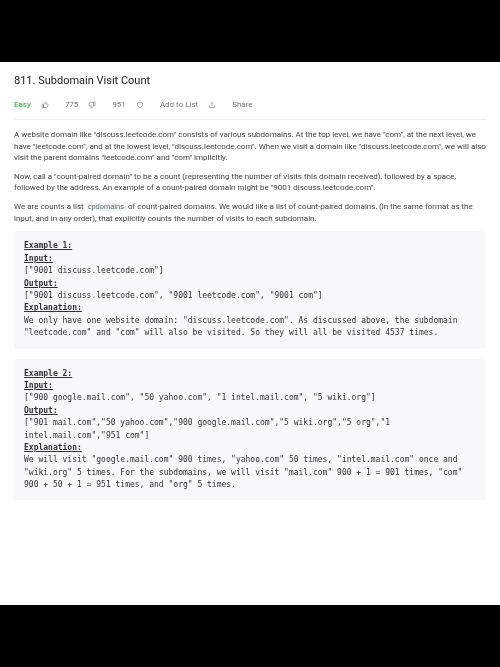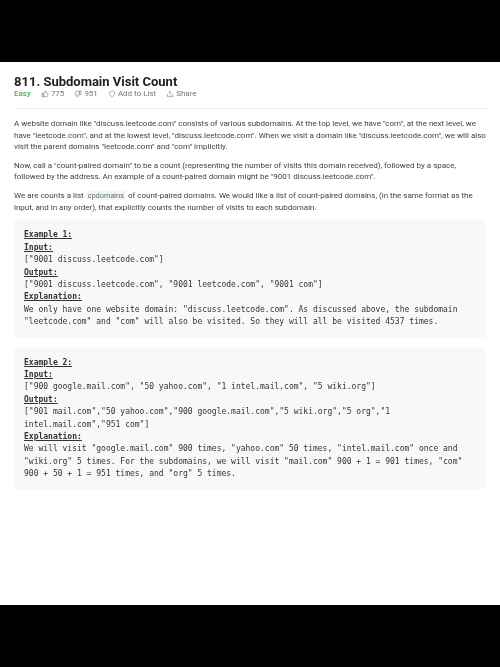--- a/index.html
+++ b/index.html
@@ -1,24 +1,24 @@
 <!DOCTYPE html>
 <html><head>
 <meta charset="utf-8">
 <style>
   * { box-sizing: border-box; margin: 0; padding: 0; }
   html, body { width: 500px; height: 667px; overflow: hidden; }
   body { background: #000; font-family: -apple-system, BlinkMacSystemFont, "Segoe UI", Roboto, Helvetica, Arial, sans-serif; }
   .letterbox-top { height: 62px; background: #000; }
   .letterbox-bottom { height: 62px; background: #000; }
   .page { background: #fff; height: 543px; width: 500px; padding: 12px 14px 0 14px; overflow: hidden; }
-  .title { font-size: 13px; font-weight: 700; color: #222; margin-bottom: 0; }
+  .title { font-size: 11px; font-weight: 400; color: #222; margin-bottom: 13px; }
   .meta-row { display: flex; align-items: center; gap: 10px; font-size: 8px; color: #666; margin-bottom: 10px; }
   .difficulty { color: #3fb84f; font-weight: 500; }
-  .meta-item { display: flex; align-items: center; gap: 2px; color: #777; }
+  .meta-item { display: flex; align-items: center; gap: 16px; color: #777; }
   .meta-item svg { width: 8px; height: 8px; }
   .divider { height: 1px; background: #eee; margin: 0 0 9px 0; }
   .desc { font-size: 8px; color: #424242; line-height: 1.45; margin-bottom: 7px; }
   .code-inline { font-family: Liberation Sans, sans-serif; background: #f4f4f4; color: #546e7a; padding: 0 2px; border-radius: 2px; font-size: 7.5px; }
   .example-box { background: #f7f8fa; border-radius: 3px; padding: 9px 10px; margin-bottom: 10px; font-family: "SFMono-Regular", Consolas, Menlo, monospace; font-size: 8px; color: #333; line-height: 1.55; white-space: pre-wrap; word-break: break-word; }
   .example-box b { font-weight: 700; text-decoration: underline; }
 </style>
 </head>
 <body>
 

